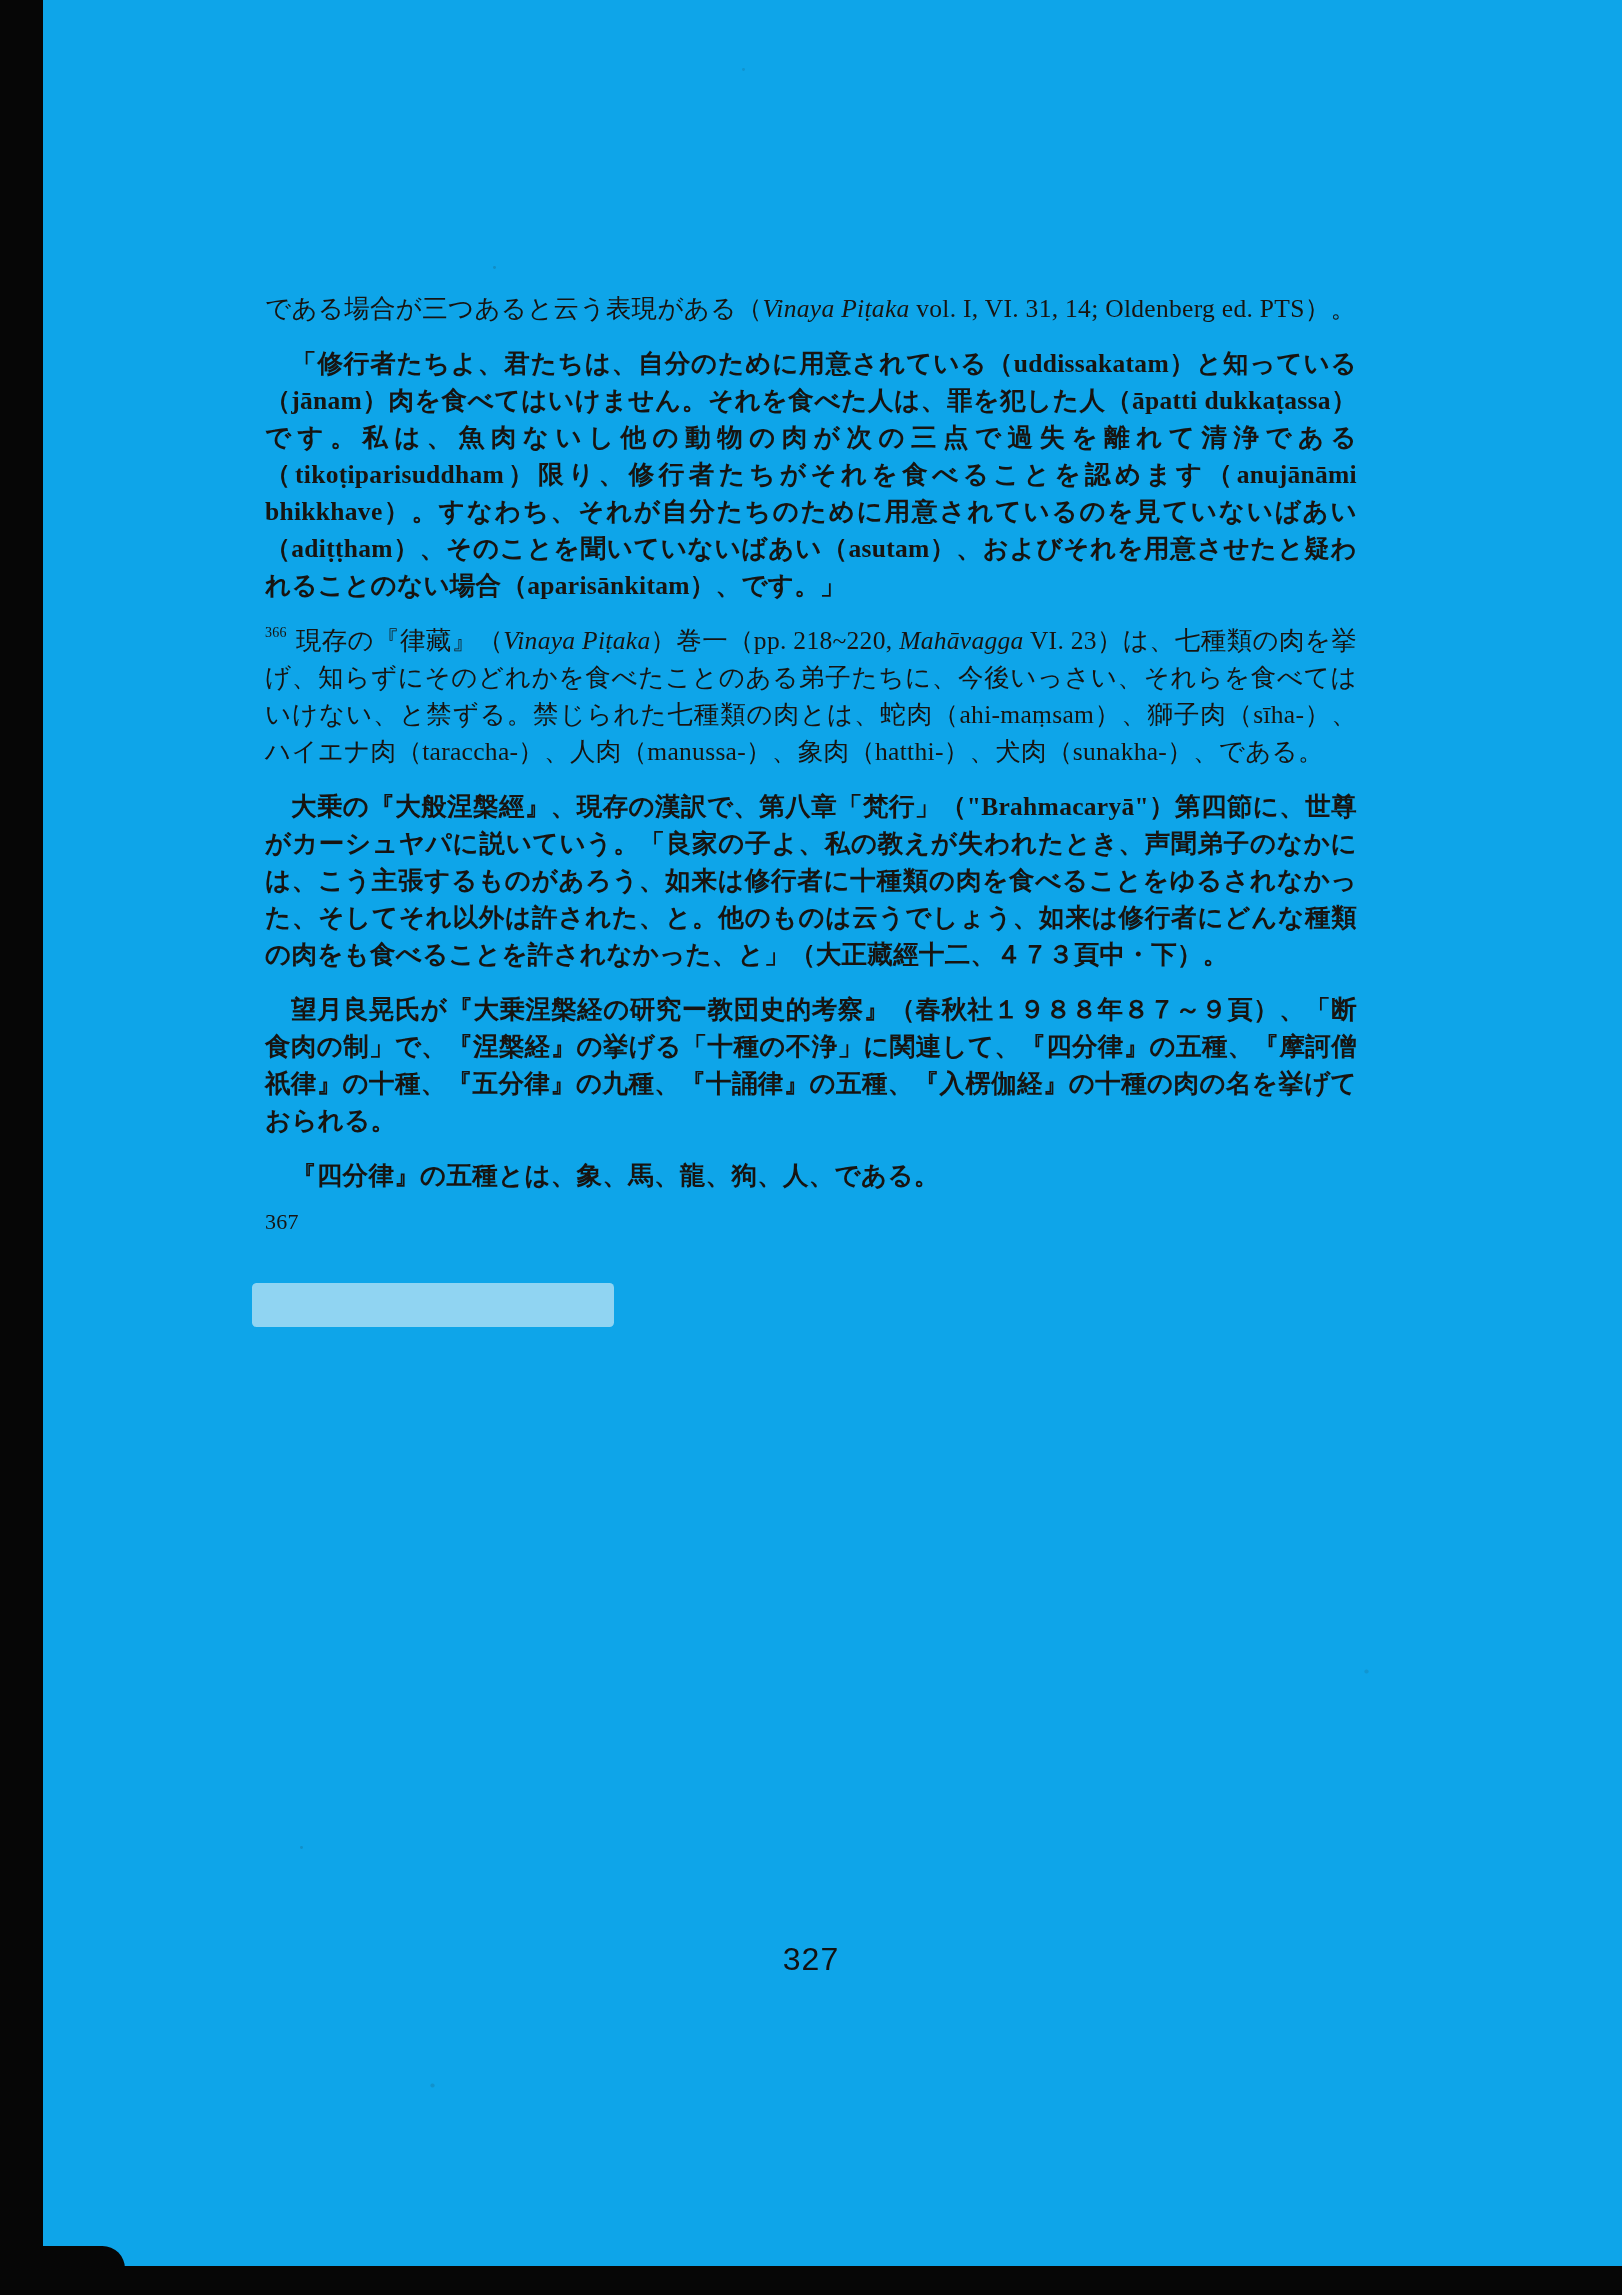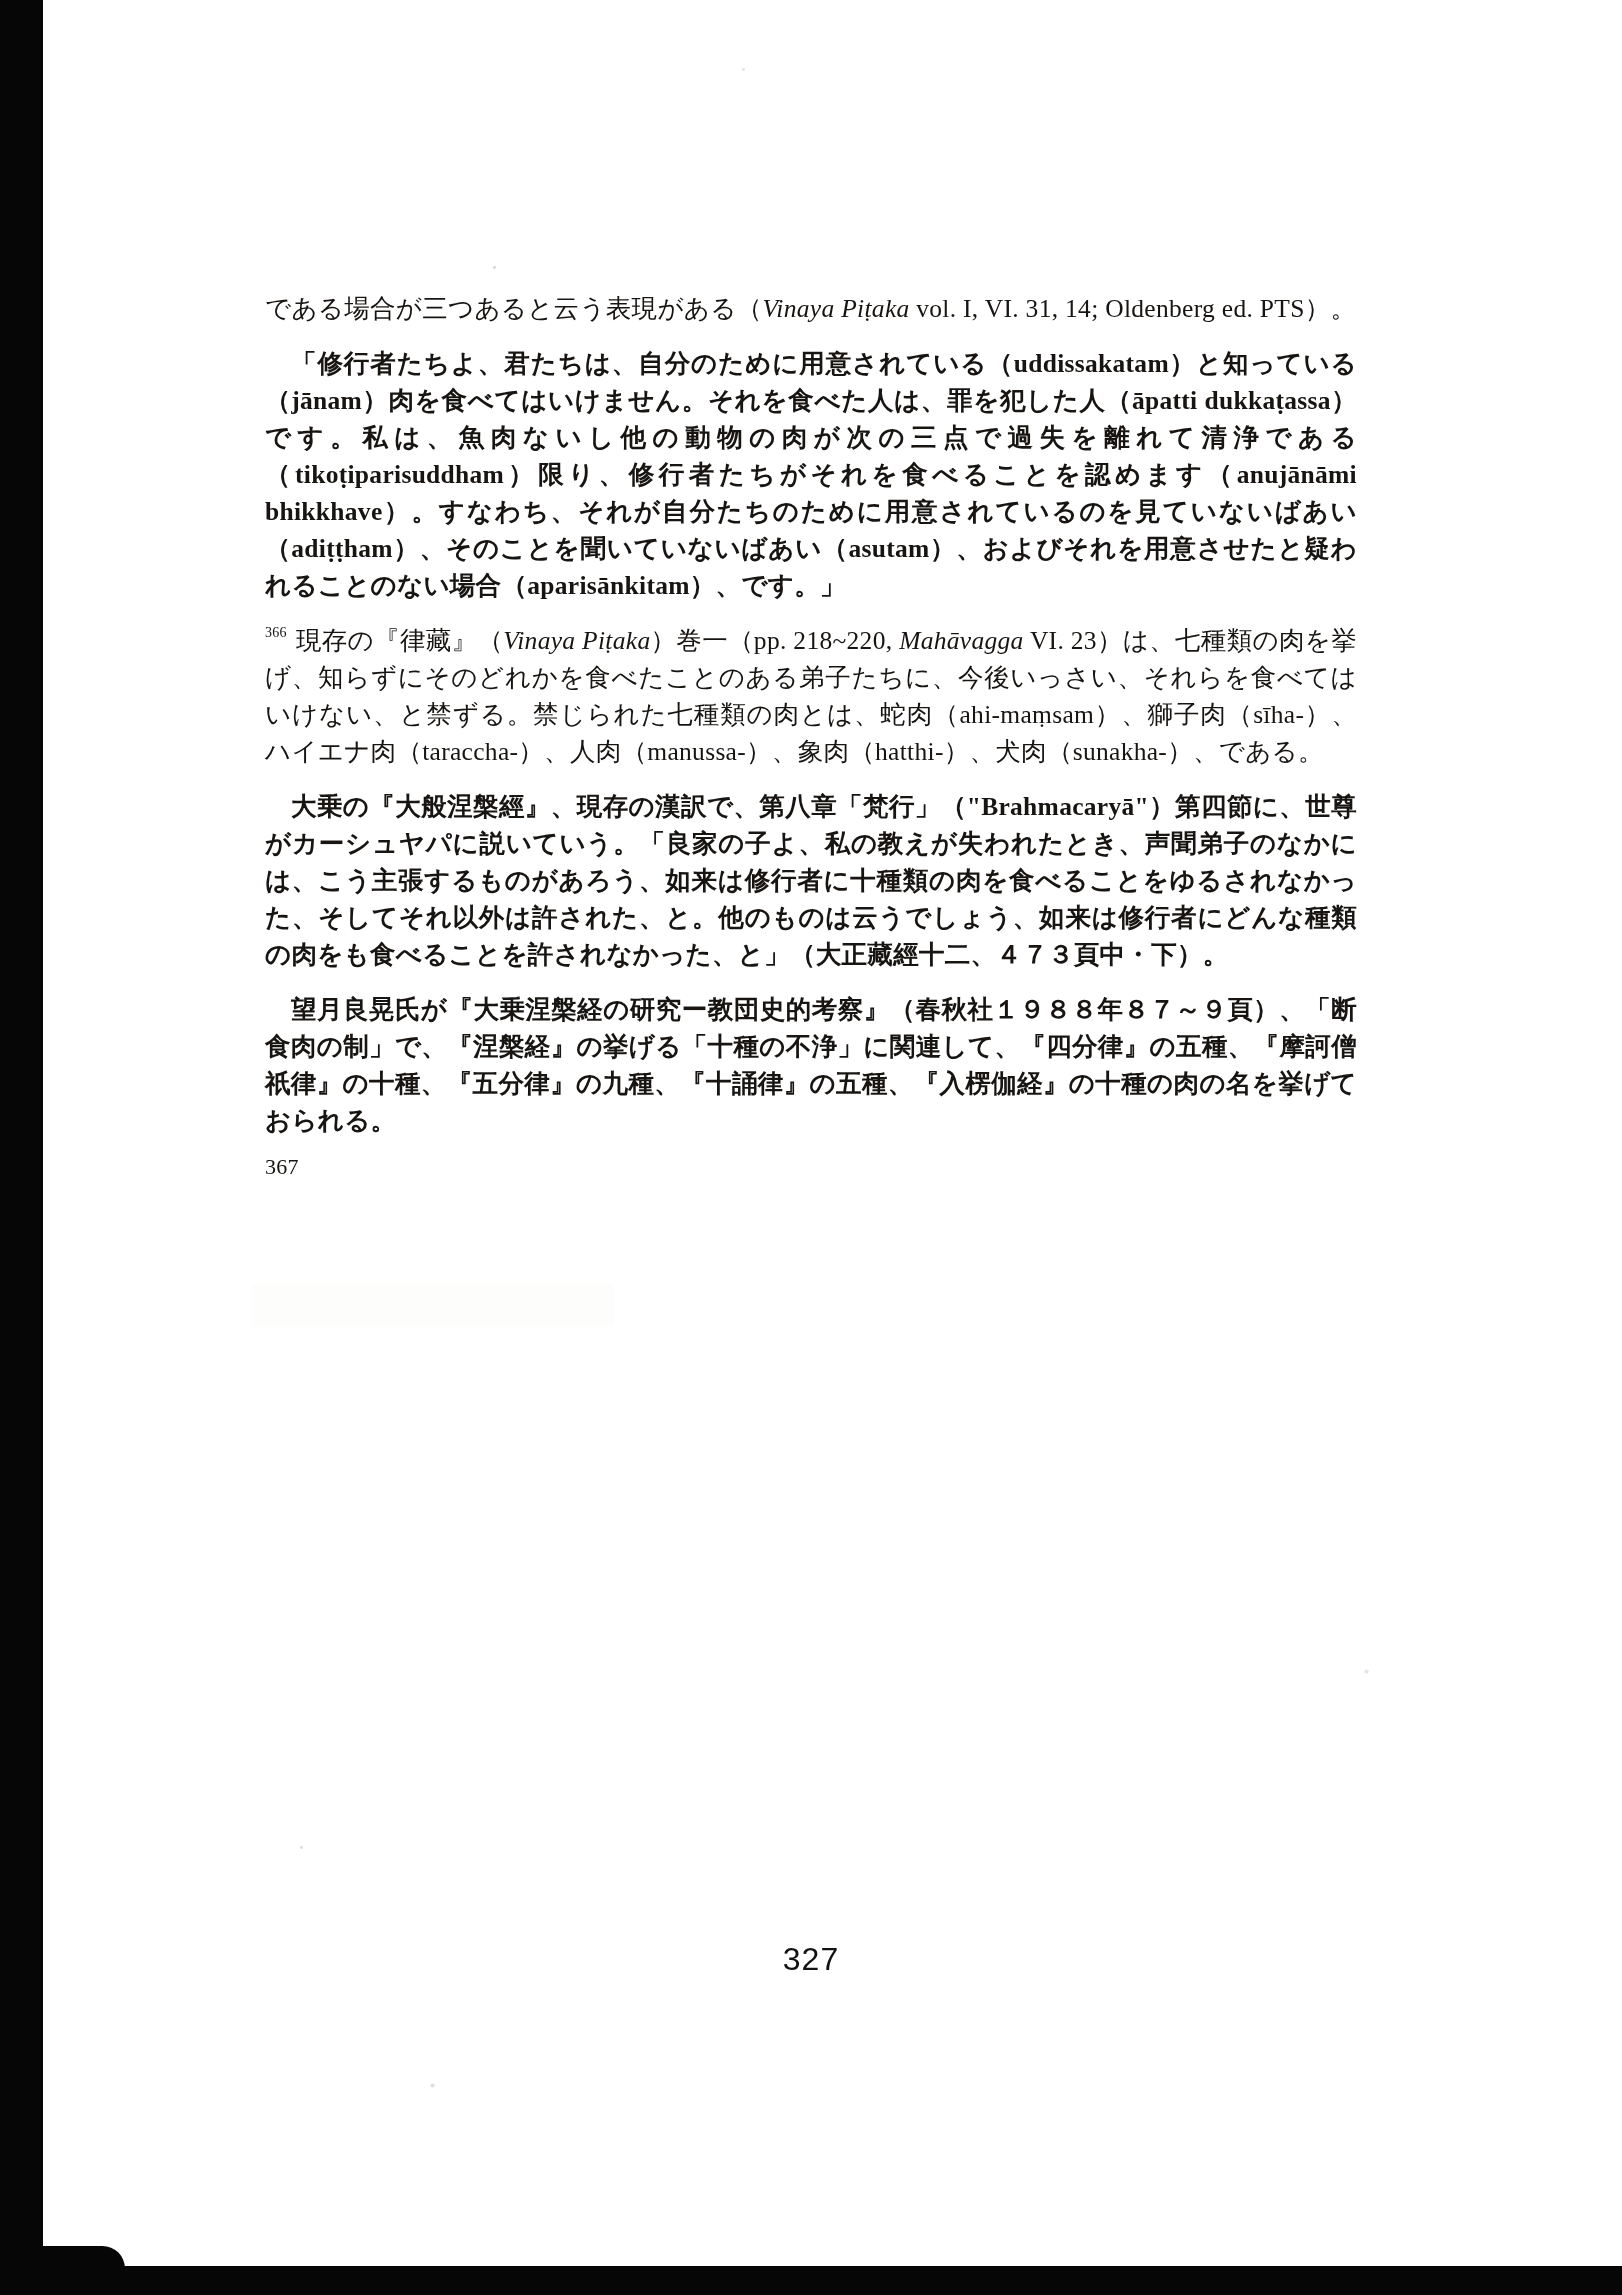--- a/index.html
+++ b/index.html
@@ -4,21 +4,21 @@
 <style>
   html, body {
     margin: 0;
     padding: 0;
     background: #1f1f1f;
   }
   .page {
     position: relative;
     width: 1623px;
     height: 2295px;
-    background: #ffffff;
+    background: #0ea5e9;
     overflow: hidden;
     font-family: "Liberation Serif", "DejaVu Serif", serif;
     color: #171411;
   }
   
   .edge-left {
     position: absolute;
     left: 0; top: 0;
     width: 43px; height: 2295px;
     background: #060606;
@@ -114,20 +114,21 @@
   <div class="edge-corner"></div>
   <div class="speckles"></div>
 
   <div class="content">
     <div id="paragraphs">
         <p class="para"><span class="s-jp">である場合が三つあると云う表現がある（</span><span class="s-it">Vinaya Piṭaka</span><span class="s-rm"> vol. I, VI. 31, 14; Oldenberg ed. PTS</span><span class="s-jp">）。</span></p>
         <p class="para indent"><span class="s-jp">「修行者たちよ、君たちは、自分のために用意されている（</span><span class="s-rm">uddissakatam</span><span class="s-jp">）と知っている（</span><span class="s-rm">jānam</span><span class="s-jp">）肉を食べてはいけません。それを食べた人は、罪を犯した人（</span><span class="s-rm">āpatti dukkaṭassa</span><span class="s-jp">）です。私は、魚肉ないし他の動物の肉が次の三点で過失を離れて清浄である（</span><span class="s-rm">tikoṭiparisuddham</span><span class="s-jp">）限り、修行者たちがそれを食べることを認めます（</span><span class="s-rm">anujānāmi bhikkhave</span><span class="s-jp">）。すなわち、それが自分たちのために用意されているのを見ていないばあい（</span><span class="s-rm">adiṭṭham</span><span class="s-jp">）、そのことを聞いていないばあい（</span><span class="s-rm">asutam</span><span class="s-jp">）、およびそれを用意させたと疑われることのない場合（</span><span class="s-rm">aparisānkitam</span><span class="s-jp">）、です。」</span></p>
         <p class="para"><sup class="fn">366</sup><span class="s-jp">現存の『律藏』（</span><span class="s-it">Vinaya Piṭaka</span><span class="s-jp">）巻一（</span><span class="s-rm">pp. 218~220, </span><span class="s-it">Mahāvagga</span><span class="s-rm"> VI. 23</span><span class="s-jp">）は、七種類の肉を挙げ、知らずにそのどれかを食べたことのある弟子たちに、今後いっさい、それらを食べてはいけない、と禁ずる。禁じられた七種類の肉とは、蛇肉（</span><span class="s-rm">ahi-maṃsam</span><span class="s-jp">）、獅子肉（</span><span class="s-rm">sīha-</span><span class="s-jp">）、ハイエナ肉（</span><span class="s-rm">taraccha-</span><span class="s-jp">）、人肉（</span><span class="s-rm">manussa-</span><span class="s-jp">）、象肉（</span><span class="s-rm">hatthi-</span><span class="s-jp">）、犬肉（</span><span class="s-rm">sunakha-</span><span class="s-jp">）、である。</span></p>
         <p class="para indent"><span class="s-jp">大乗の『大般涅槃經』、現存の漢訳で、第八章「梵行」（</span><span class="s-rm">"Brahmacaryā"</span><span class="s-jp">）第四節に、世尊がカーシュヤパに説いていう。「良家の子よ、私の教えが失われたとき、声聞弟子のなかには、こう主張するものがあろう、如来は修行者に十種類の肉を食べることをゆるされなかった、そしてそれ以外は許された、と。他のものは云うでしょう、如来は修行者にどんな種類の肉をも食べることを許されなかった、と」（大正藏經十二、４７３頁中・下）。</span></p>
         <p class="para indent"><span class="s-jp">望月良晃氏が『大乗涅槃経の研究ー教団史的考察』（春秋社１９８８年８７～９頁）、「断食肉の制」で、『涅槃経』の挙げる「十種の不浄」に関連して、『四分律』の五種、『摩訶僧祇律』の十種、『五分律』の九種、『十誦律』の五種、『入楞伽経』の十種の肉の名を挙げておられる。</span></p>
+        <p class="para indent"><span class="s-jp">『四分律』の五種とは、象、馬、龍、狗、人、である。</span></p>
       </div>
     <div class="fn-bottom">367</div>
   </div>
 
   <div class="scan-fade"></div>
 
   <div class="page-num-wrap">
     <span class="page-num">327</span>
   </div>
 

